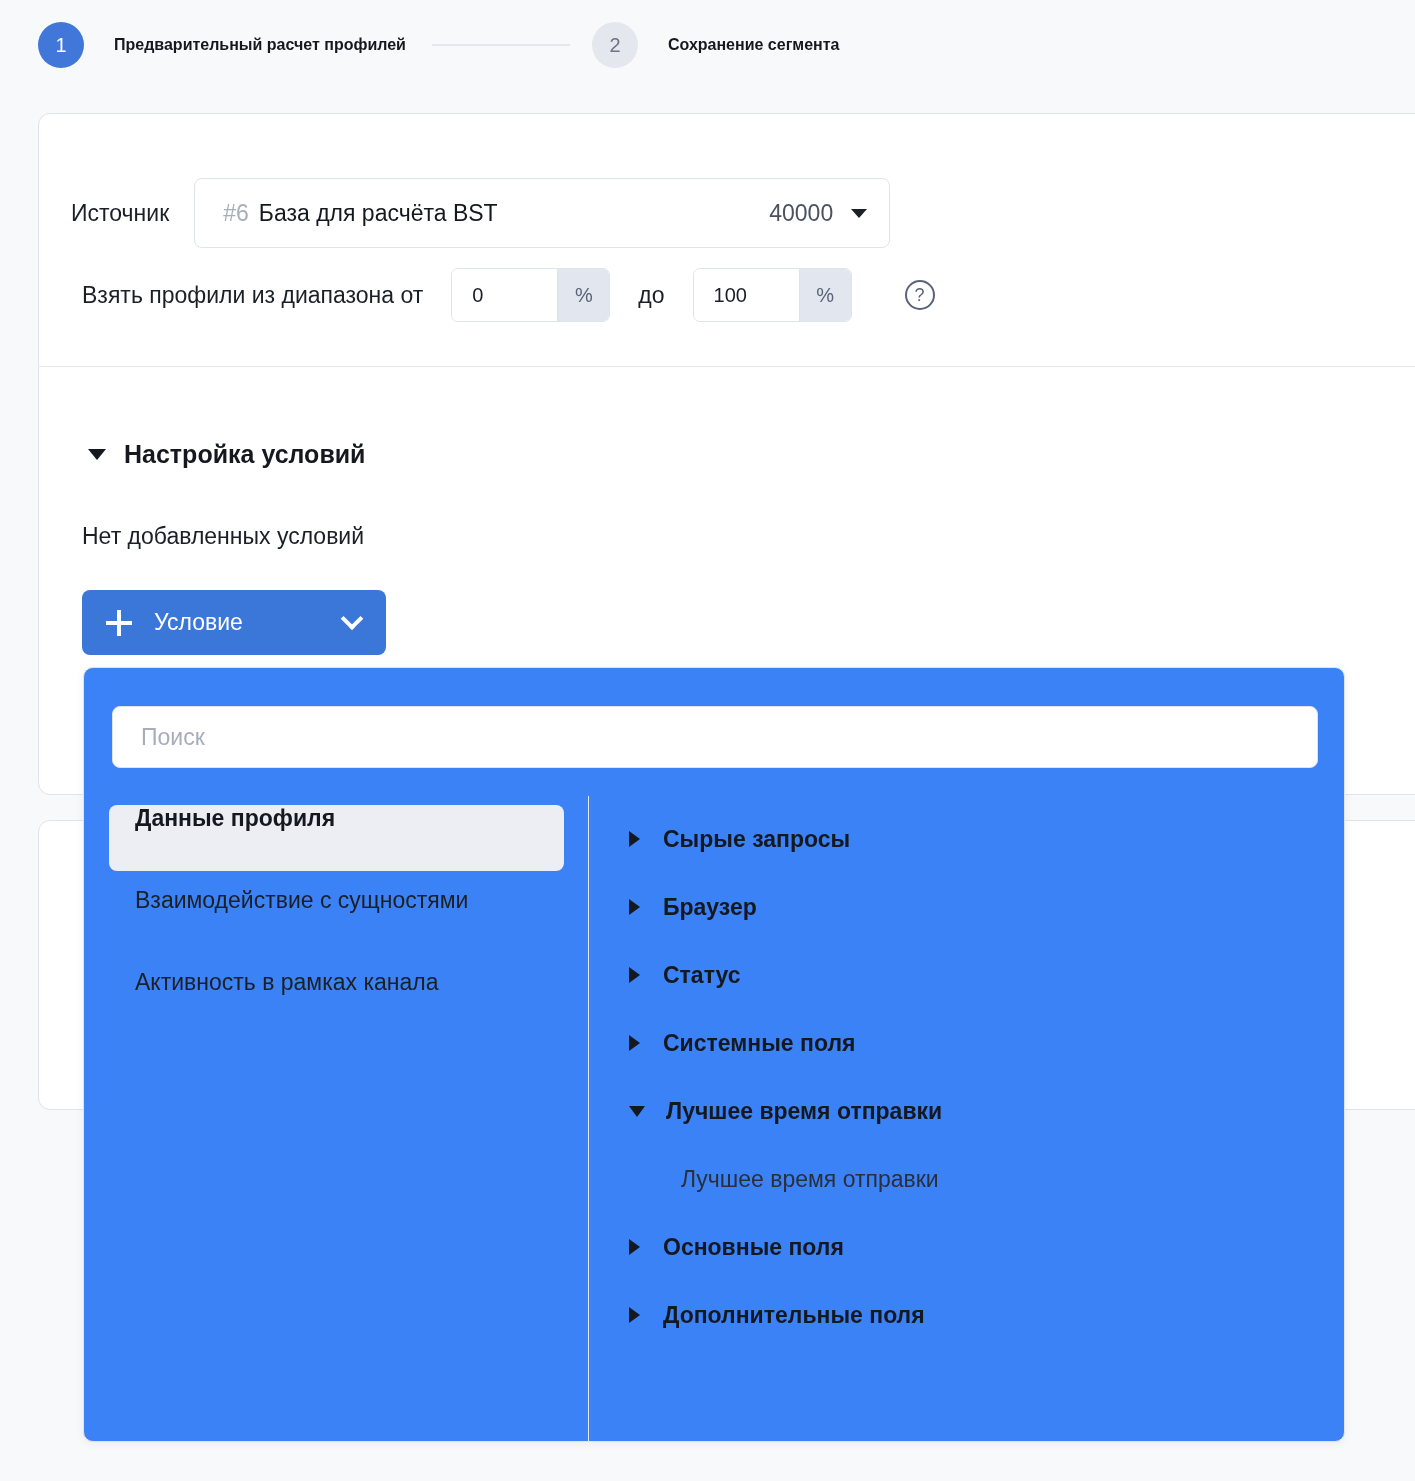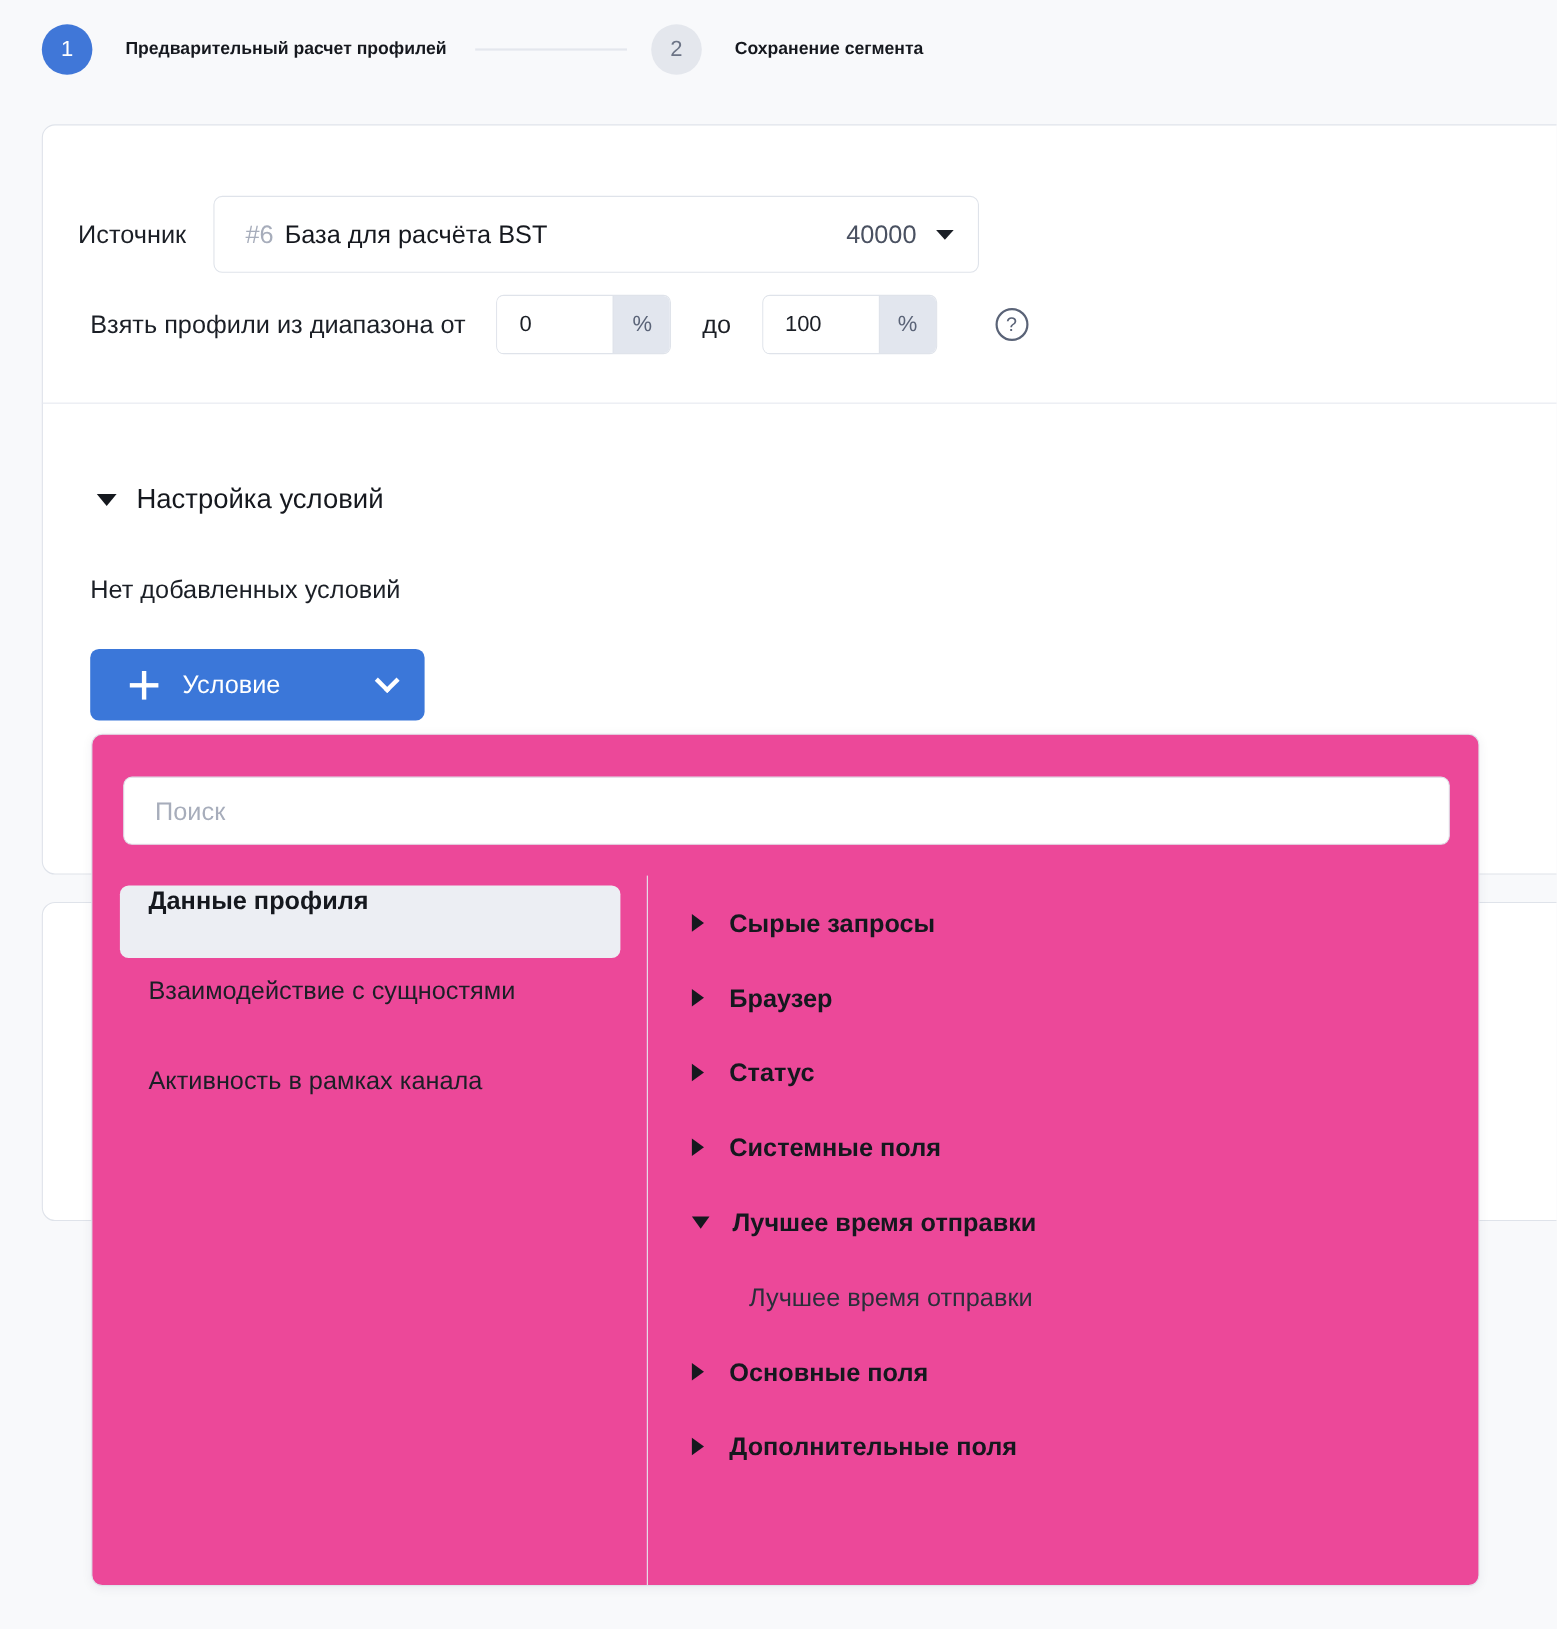--- a/index.html
+++ b/index.html
@@ -144,37 +144,37 @@
     display: flex; align-items: center;
     cursor: pointer;
   }
   .tri-down {
     width: 0; height: 0;
     border-left: 9px solid transparent;
     border-right: 9px solid transparent;
     border-top: 11px solid #15181e;
     margin-right: 18px;
   }
-  .cond-title { font-size: 25px; font-weight: normal; color: #15181e; }
+  .cond-title { font-size: 25px; font-weight: bold; color: #15181e; }
 
   .cond-empty {
     position: absolute;
     left: 82px; top: 523px;
     font-size: 23px;
     color: #1b1f26;
   }
 
   .add-btn {
     position: absolute;
     left: 82px; top: 590px;
     width: 304px; height: 65px;
     background: #3b77d9;
     border-radius: 8px;
     display: flex; align-items: center;
-    padding: 0 26px 0 36px;
+    padding: 0 26px 0 24px;
     cursor: pointer;
     border: none;
   }
   .plus-icon {
     position: relative;
     width: 26px; height: 26px;
     flex: 0 0 auto;
   }
   .plus-icon::before, .plus-icon::after {
     content: ""; position: absolute; background: #ffffff;
@@ -192,21 +192,21 @@
     border-right: 4px solid #ffffff;
     border-bottom: 4px solid #ffffff;
     transform: rotate(45deg) translate(-3px,-3px);
   }
 
   
   .dropdown {
     position: absolute;
     left: 83px; top: 667px;
     width: 1262px; height: 775px;
-    background: #ec4899;
+    background: #3b82f6;
     border: 1px solid #dfe3ea;
     border-radius: 10px;
     box-shadow: 0 2px 10px rgba(20,30,60,0.06);
     overflow: hidden;
   }
   .search-box {
     position: absolute;
     left: 28px; top: 38px;
     width: 1206px; height: 62px;
     border: 1px solid #dfe3ea;

